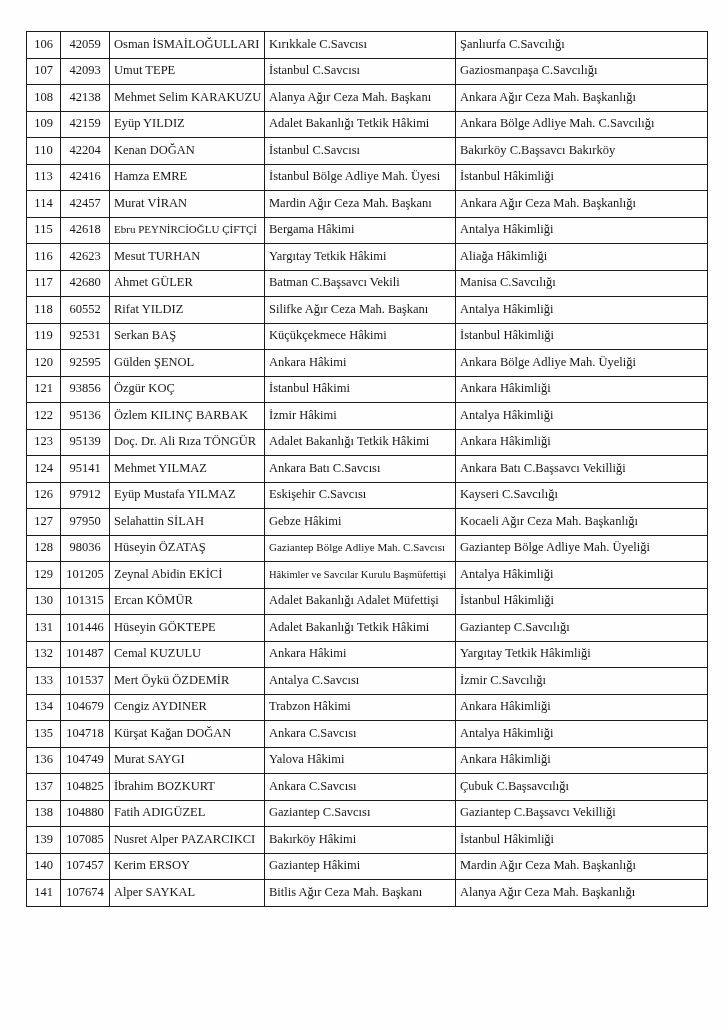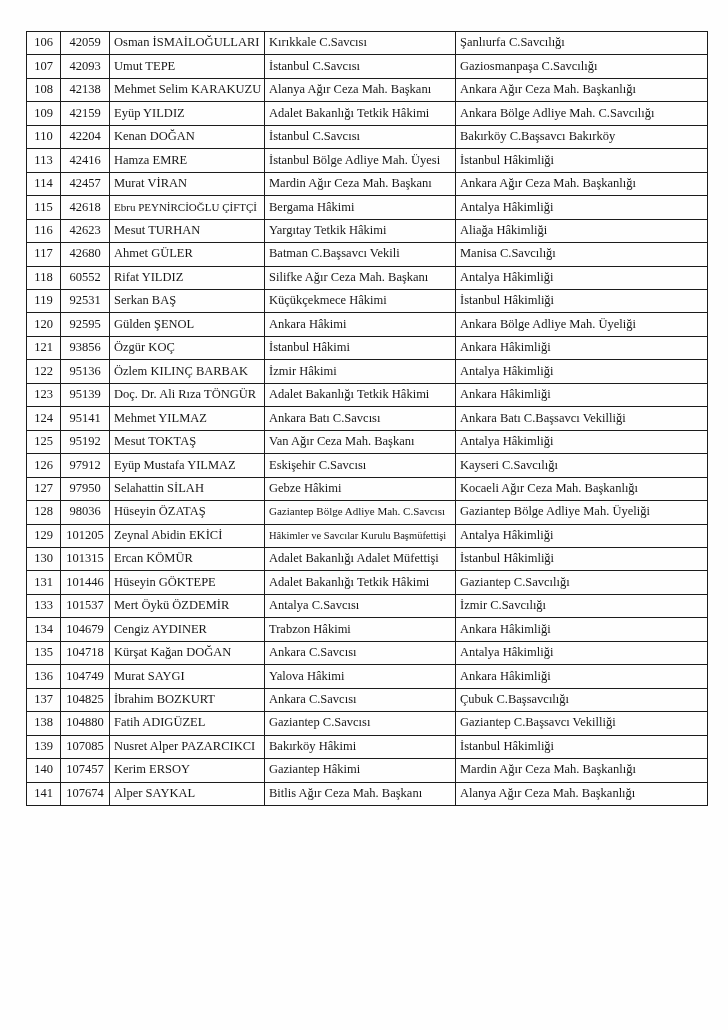--- a/index.html
+++ b/index.html
@@ -14,21 +14,21 @@
     background: #fefefe;
     font-family: "Liberation Serif", "DejaVu Serif", serif;
     color: #161616;
     overflow: hidden;
   }
   table.assignments {
     position: absolute;
     left: 26px;
     top: 31px;
     width: 681px;
-    height: 775px;
+    height: 876px;
     border-collapse: collapse;
     table-layout: fixed;
   }
   table.assignments td {
     border: 1.6px solid #1c1c1c;
     padding: 0 4px;
     vertical-align: middle;
     font-size: 12.5px;
     line-height: 1.1;
     overflow: hidden;
@@ -171,27 +171,20 @@
           <td class="c4"><span>Ankara Hâkimliği</span></td>
         </tr>
         <tr>
           <td class="c0"><span>124</span></td>
           <td class="c1"><span>95141</span></td>
           <td class="c2"><span>Mehmet YILMAZ</span></td>
           <td class="c3"><span>Ankara Batı C.Savcısı</span></td>
           <td class="c4"><span>Ankara Batı C.Başsavcı Vekilliği</span></td>
         </tr>
         <tr>
-          <td class="c0"><span>125</span></td>
-          <td class="c1"><span>95192</span></td>
-          <td class="c2"><span>Mesut TOKTAŞ</span></td>
-          <td class="c3"><span>Van Ağır Ceza Mah. Başkanı</span></td>
-          <td class="c4"><span>Antalya Hâkimliği</span></td>
-        </tr>
-        <tr>
           <td class="c0"><span>126</span></td>
           <td class="c1"><span>97912</span></td>
           <td class="c2"><span>Eyüp Mustafa YILMAZ</span></td>
           <td class="c3"><span>Eskişehir C.Savcısı</span></td>
           <td class="c4"><span>Kayseri C.Savcılığı</span></td>
         </tr>
         <tr>
           <td class="c0"><span>127</span></td>
           <td class="c1"><span>97950</span></td>
           <td class="c2"><span>Selahattin SİLAH</span></td>
@@ -220,20 +213,27 @@
           <td class="c4"><span>İstanbul Hâkimliği</span></td>
         </tr>
         <tr>
           <td class="c0"><span>131</span></td>
           <td class="c1"><span>101446</span></td>
           <td class="c2"><span>Hüseyin GÖKTEPE</span></td>
           <td class="c3"><span>Adalet Bakanlığı Tetkik Hâkimi</span></td>
           <td class="c4"><span>Gaziantep C.Savcılığı</span></td>
         </tr>
         <tr>
+          <td class="c0"><span>132</span></td>
+          <td class="c1"><span>101487</span></td>
+          <td class="c2"><span>Cemal KUZULU</span></td>
+          <td class="c3"><span>Ankara Hâkimi</span></td>
+          <td class="c4"><span>Yargıtay Tetkik Hâkimliği</span></td>
+        </tr>
+        <tr>
           <td class="c0"><span>133</span></td>
           <td class="c1"><span>101537</span></td>
           <td class="c2"><span>Mert Öykü ÖZDEMİR</span></td>
           <td class="c3"><span>Antalya C.Savcısı</span></td>
           <td class="c4"><span>İzmir C.Savcılığı</span></td>
         </tr>
         <tr>
           <td class="c0"><span>134</span></td>
           <td class="c1"><span>104679</span></td>
           <td class="c2"><span>Cengiz AYDINER</span></td>

